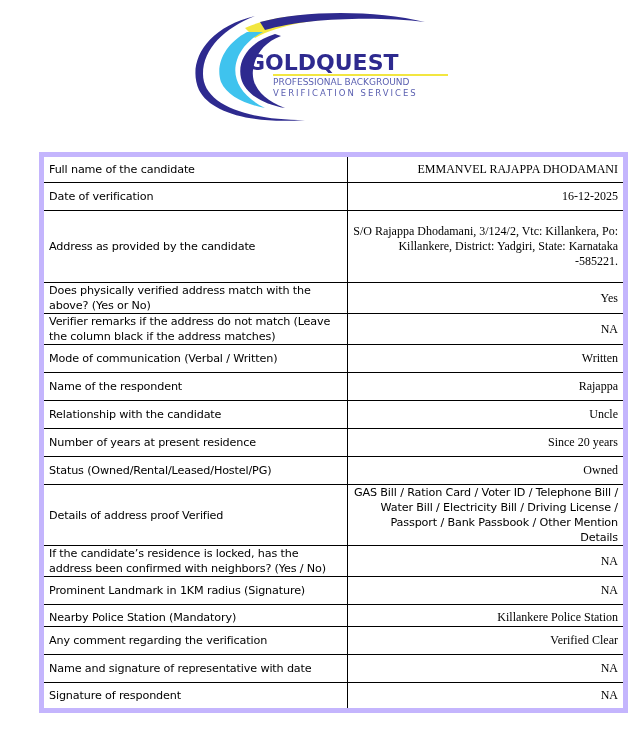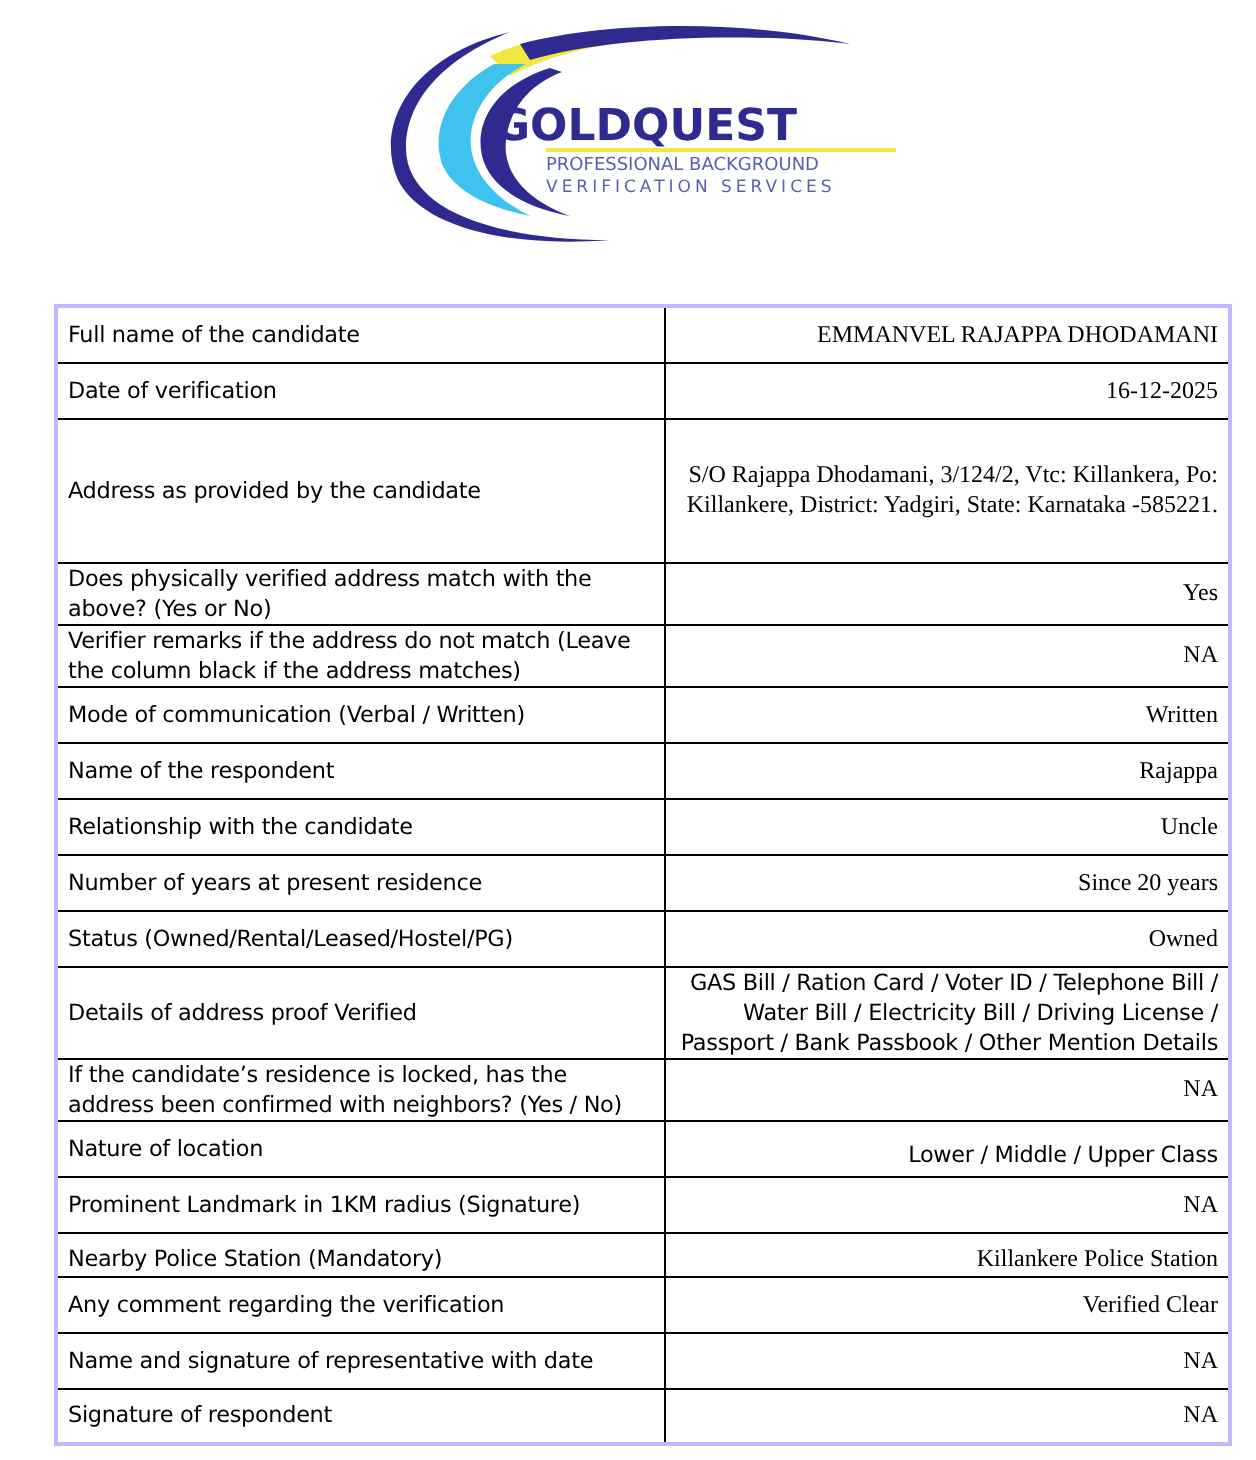--- a/index.html
+++ b/index.html
@@ -1,21 +1,21 @@
 <!DOCTYPE html>
 <html><head>
 <meta charset="utf-8">
 <style>
   html, body { margin:0; padding:0; background:#ffffff; }
   body { width:628px; height:730px; position:relative; overflow:hidden; }
   .logo { position:absolute; left:185px; top:8px; width:275px; height:118px; }
   .logo svg { width:275px; height:118px; display:block; }
   table.form {
-    position:absolute; left:27px; top:152px; width:589px;
-    border-collapse:collapse; border:2px solid #c4b5fd;
+    position:absolute; left:39px; top:152px; width:589px;
+    border-collapse:collapse; border:5px solid #c4b5fd;
     table-layout:fixed;
   }
   table.form td {
     border:1px solid #000; padding:0 5px; vertical-align:middle;
     color:#000; line-height:15px;
   }
   td.lbl { width:293px; font-family:"DejaVu Sans", sans-serif; font-size:11.2px; letter-spacing:-0.15px; }
   td.val { text-align:right; font-family:"Liberation Serif", serif; font-size:12px; }
   td.val.sans { font-family:"DejaVu Sans", sans-serif; font-size:11.2px; letter-spacing:-0.15px; }
   td.lbl.bottom { vertical-align:bottom; padding-bottom:1px;margin-top:30px; }
@@ -89,24 +89,20 @@
       </tr>
     <tr style="height:42px">
         <td class="lbl">Details of address proof Verified</td>
         <td class="val sans">GAS Bill / Ration Card / Voter ID / Telephone Bill / Water Bill / Electricity Bill / Driving License / Passport / Bank Passbook / Other Mention Details</td>
       </tr>
     <tr style="height:30px">
         <td class="lbl">If the candidate’s residence is locked, has the address been confirmed with neighbors? (Yes / No)</td>
         <td class="val">NA</td>
       </tr>
     <tr style="height:28px">
-        <td class="lbl">Nature of location</td>
-        <td class="val sans low">Lower / Middle / Upper Class</td>
-      </tr>
-    <tr style="height:28px">
         <td class="lbl">Prominent Landmark in 1KM radius (Signature)</td>
         <td class="val">NA</td>
       </tr>
     <tr style="height:22px">
         <td class="lbl bottom">Nearby Police Station (Mandatory)</td>
         <td class="val top">Killankere Police Station</td>
       </tr>
     <tr style="height:28px">
         <td class="lbl">Any comment regarding the verification</td>
         <td class="val">Verified Clear</td>

